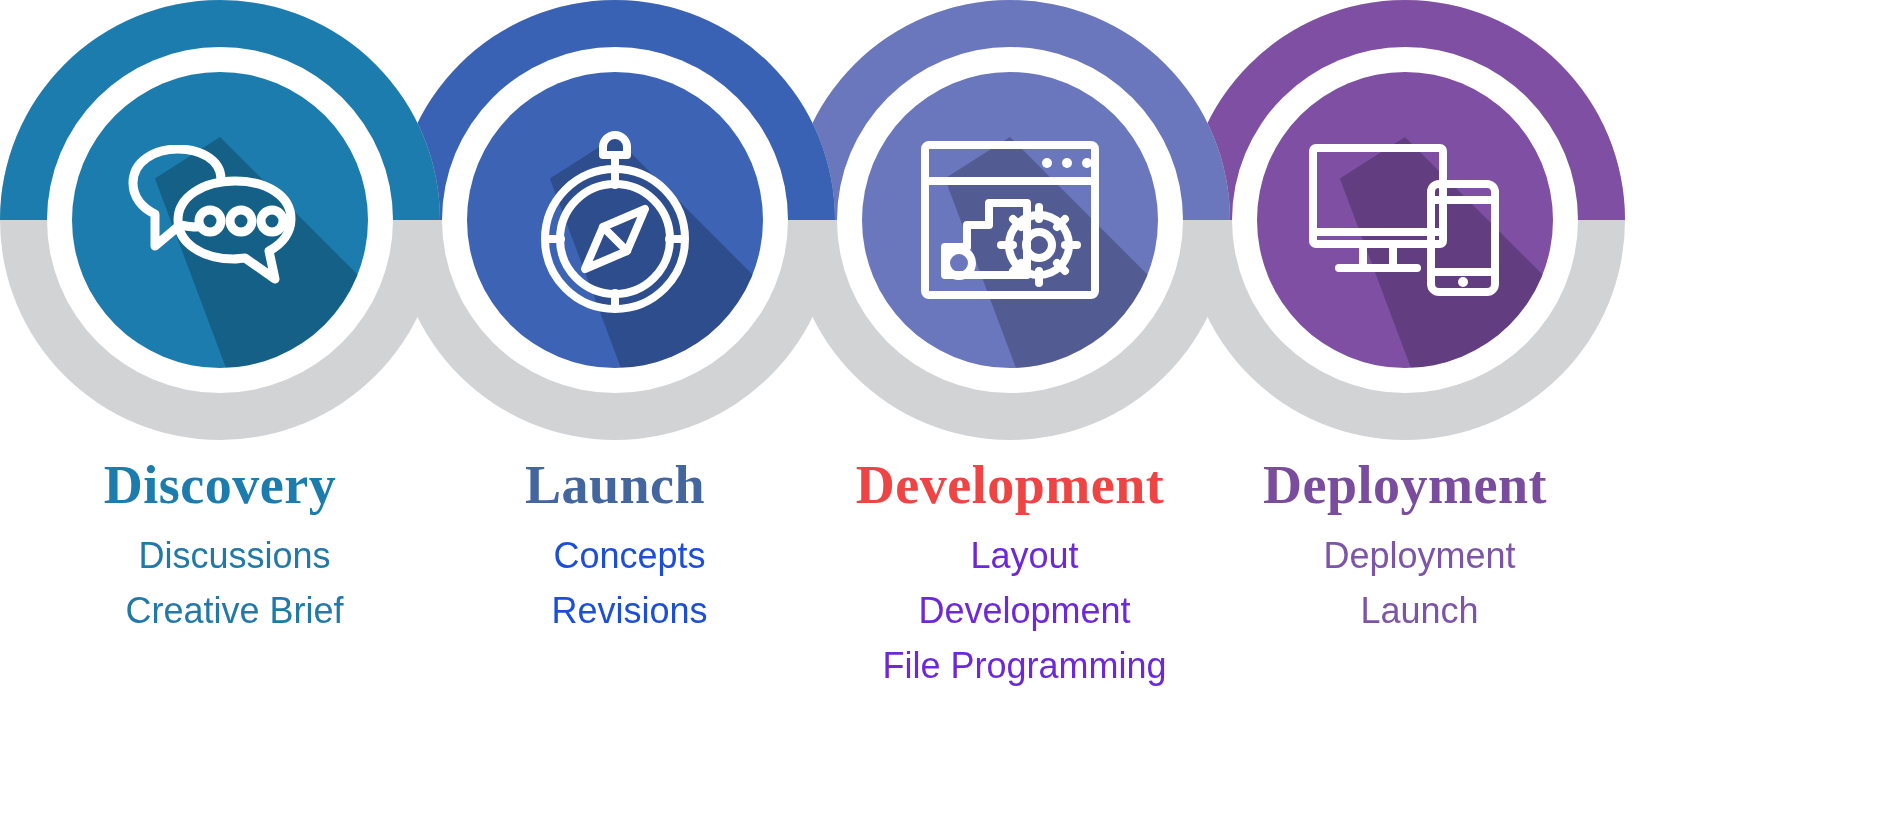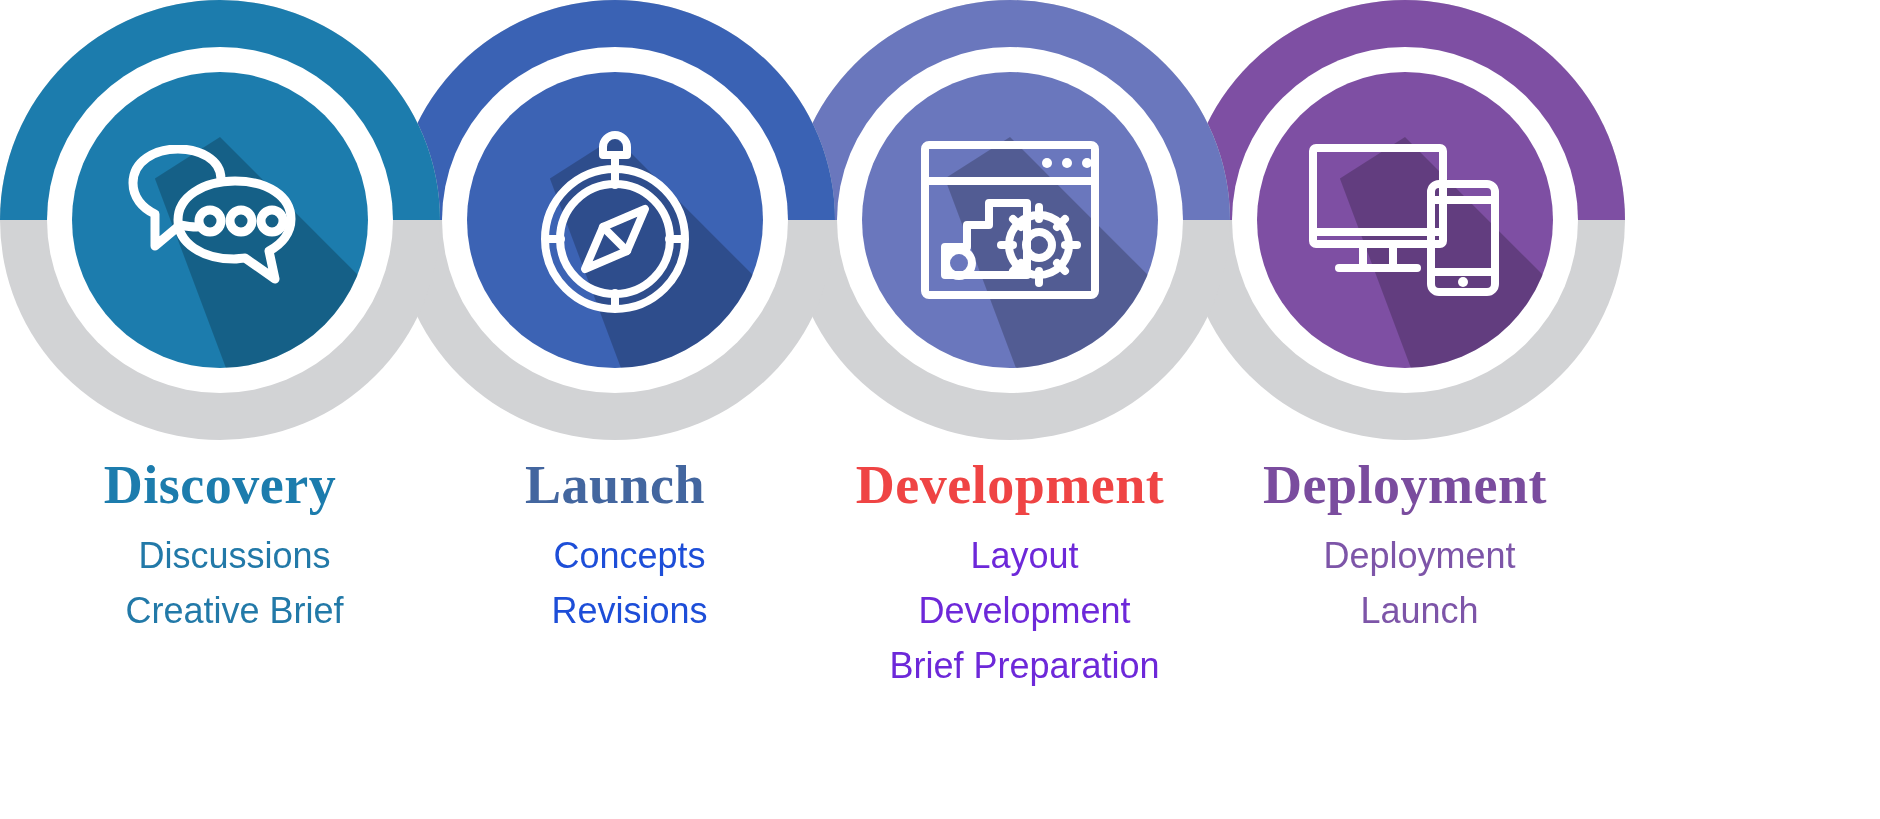--- a/index.html
+++ b/index.html
@@ -259,21 +259,21 @@
         <li>Concepts</li>
         <li>Revisions</li>
       </ul>
     </div>
 
     <div class="caption caption-2">
       <div class="caption-title" style="color:#ef4444">Development</div>
       <ul class="caption-list" style="color:#6d28d9">
         <li>Layout</li>
         <li>Development</li>
-        <li>Brief Preparation</li>
+        <li>File Programming</li>
       </ul>
     </div>
 
     <div class="caption caption-3">
       <div class="caption-title" style="color:#7a4c9e">Deployment</div>
       <ul class="caption-list" style="color:#7d55a8">
         <li>Deployment</li>
         <li>Launch</li>
       </ul>
     </div>

